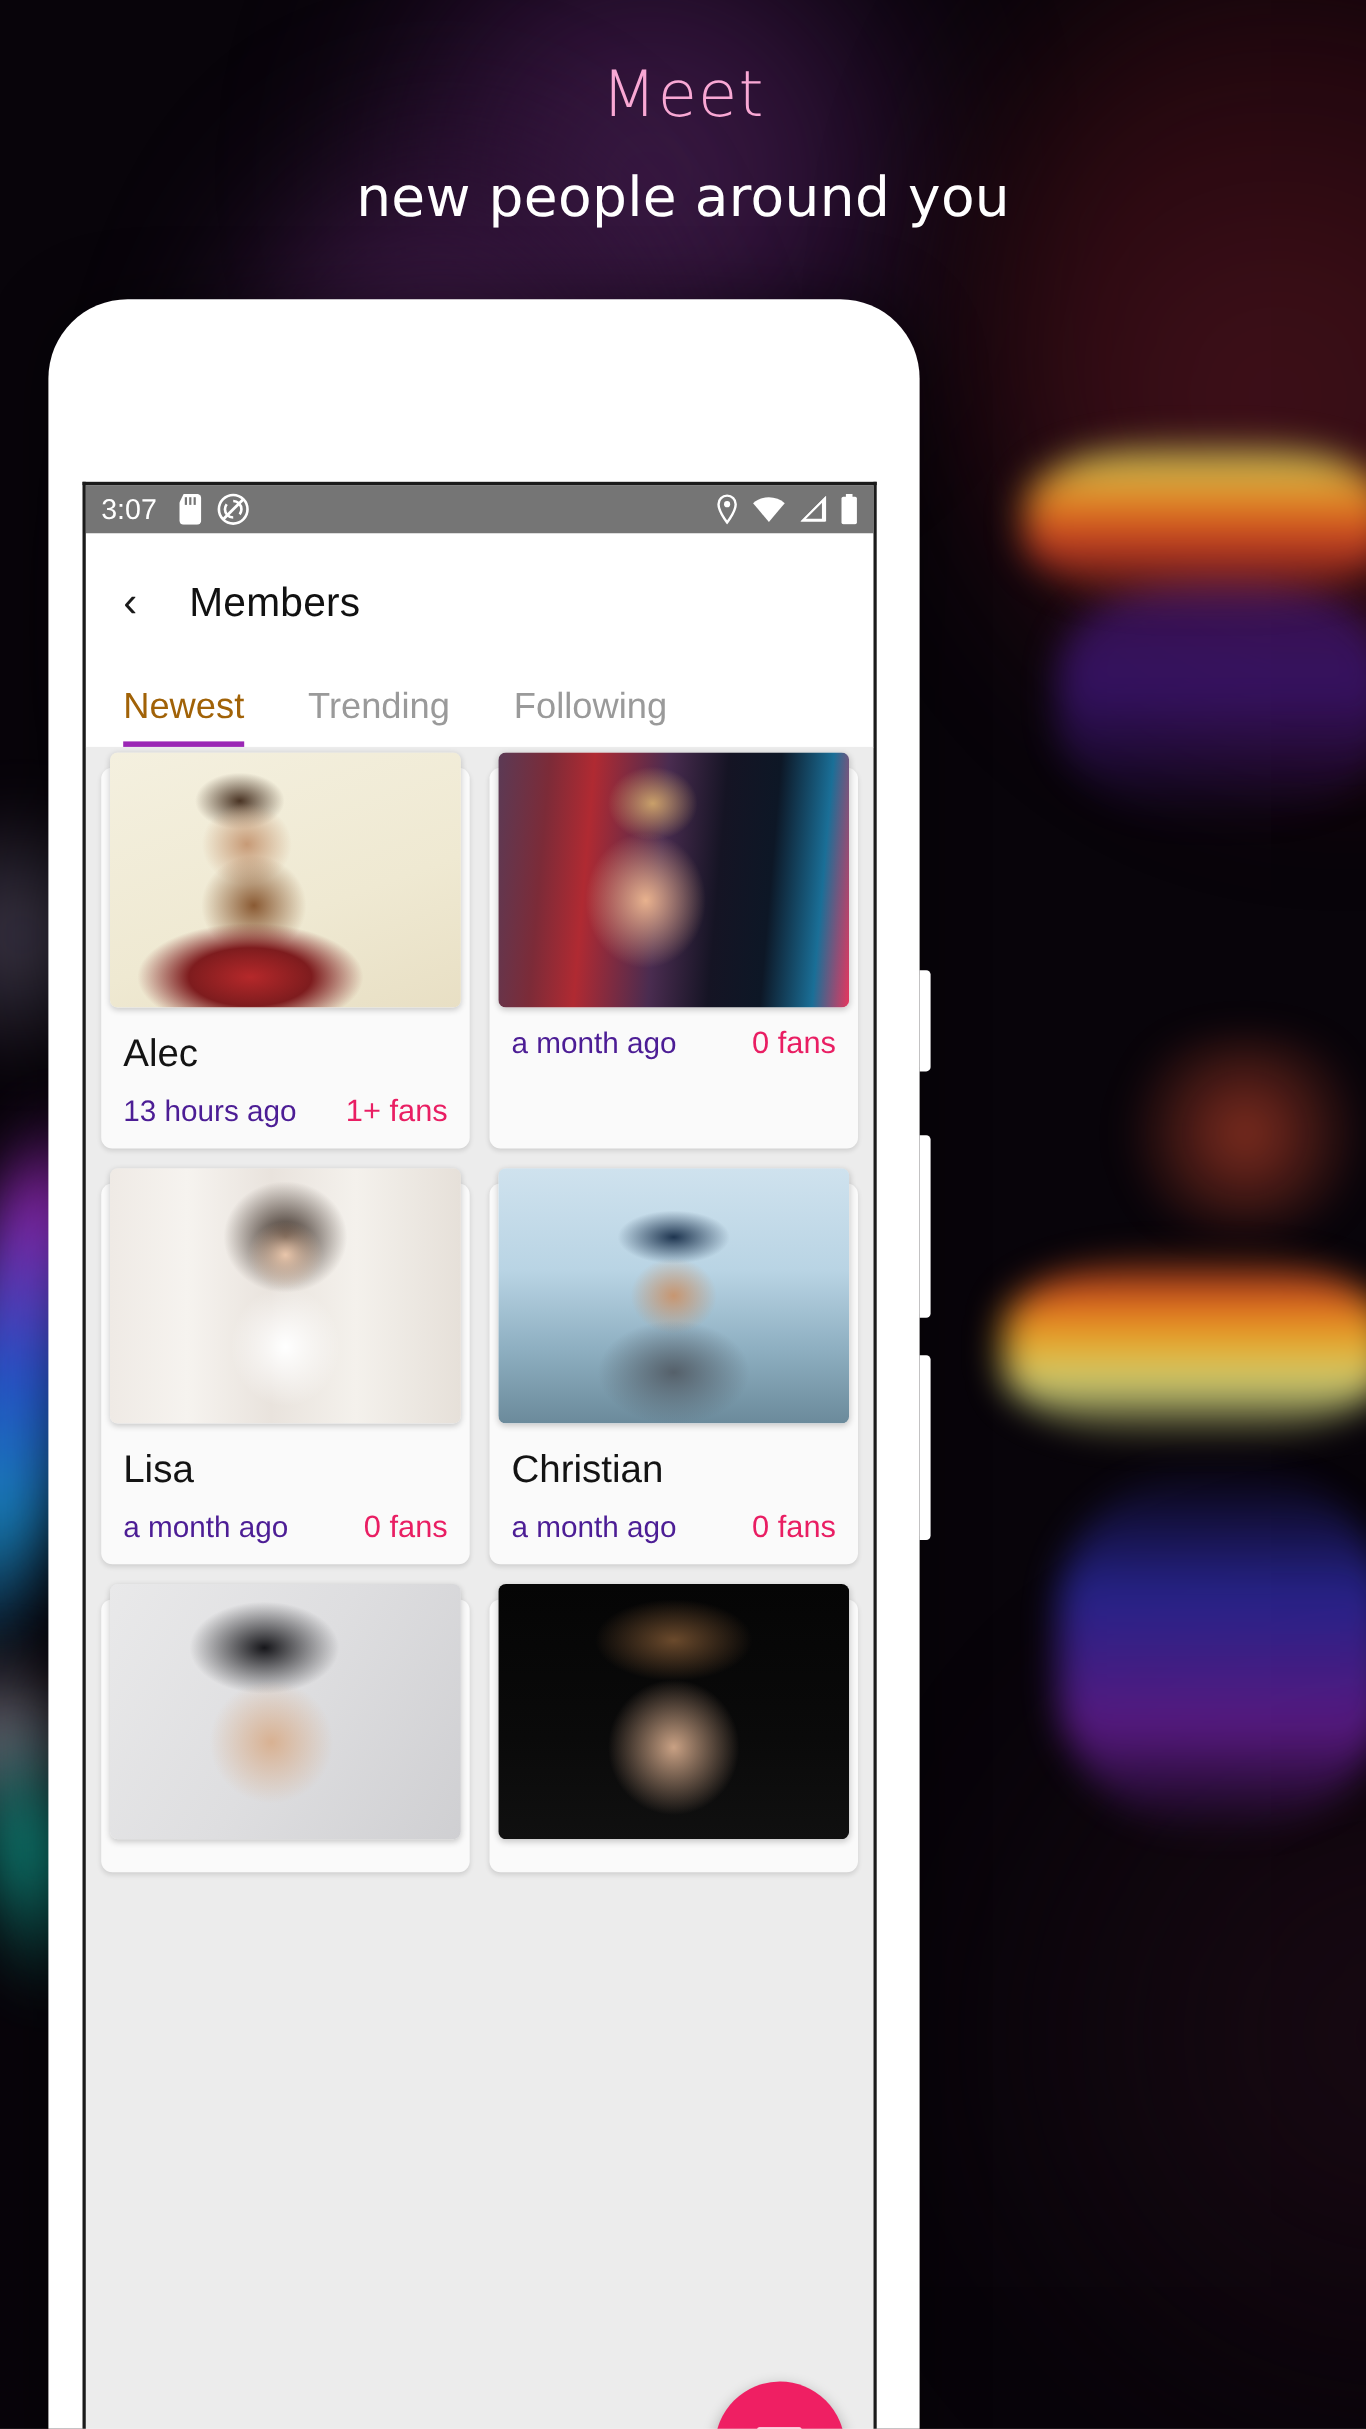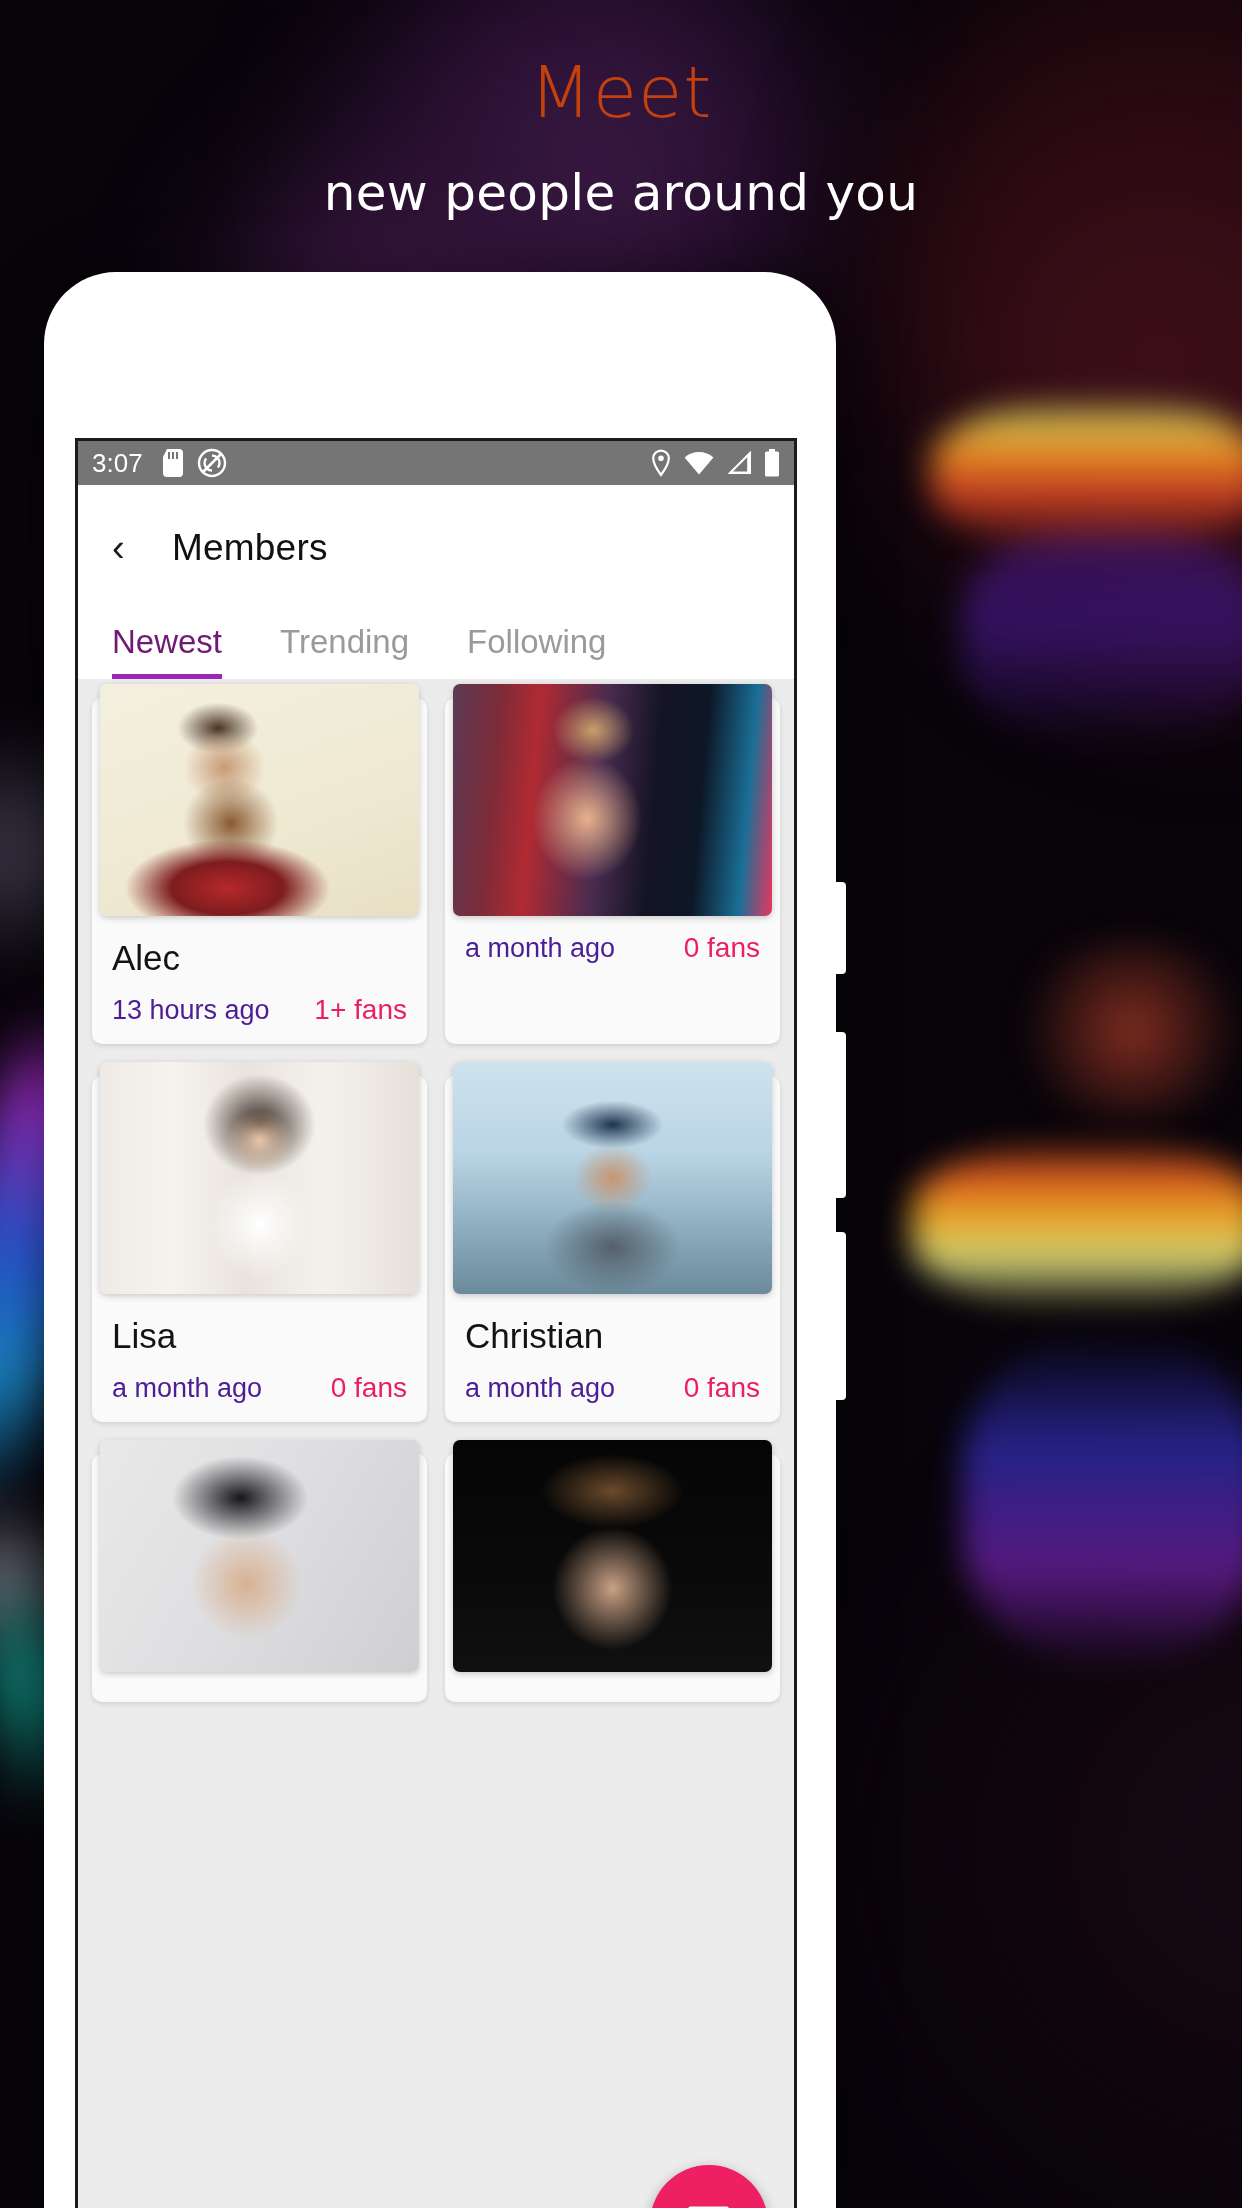--- a/index.html
+++ b/index.html
@@ -48,23 +48,23 @@
   .band4 { width:300px; height:340px; top:1330px;
       background:linear-gradient(180deg, rgba(40,20,120,0) 0%, #2d2ba8 35%, #6a1f9c 70%, rgba(30,8,50,0) 100%); opacity:.8; }
   .band5 { width:260px; height:180px; top:940px;
       background:radial-gradient(circle, rgba(230,80,50,.55) 0%, rgba(120,20,20,0) 70%); }
 
   
   #headline { position:absolute; top:0; left:0; width:1242px; text-align:center; z-index:5; }
   #title {
     font-family:"DejaVu Sans", sans-serif;
     font-weight:300;
-    font-size:72px;
+    font-size:58px;
     letter-spacing:1px;
-    color:#c2410c;
+    color:#f9a8d4;
     line-height:1;
     padding-top:56px;
   }
   #subtitle {
     font-family:"DejaVu Sans", sans-serif;
     font-weight:400;
     font-size:50px;
     letter-spacing:.3px;
     color:#ffffff;
     padding-top:36px;
@@ -113,21 +113,21 @@
   #appbar { height:126px; display:flex; align-items:center; padding:0 34px; background:#fff; }
   #back { width:40px; font-size:38px; color:#1a1a1a; font-weight:300; line-height:1; }
   #apptitle { font-size:37px; font-weight:normal; color:#111; margin-left:20px; letter-spacing:.2px; }
 
   
   #tabs { display:flex; background:#fff; padding:0 34px; border-bottom:1px solid #ececec; }
   .tab {
     font-size:33px; color:#9a9a9a; padding:12px 0 18px 0; margin-right:58px;
     position:relative; white-space:nowrap;
   }
-  .tab.active { color:#701a75;text-align:center; }
+  .tab.active { color:#a16207;text-align:center; }
   .tab.active::after {
     content:""; position:absolute; left:0; right:0; bottom:0; height:5px; background:#9b27b5;
   }
 
   
   #grid {
     background:#ececec;
     padding:18px 14px 0 14px;
     height:calc(100% - 44px - 126px - 76px);
     overflow:hidden;

